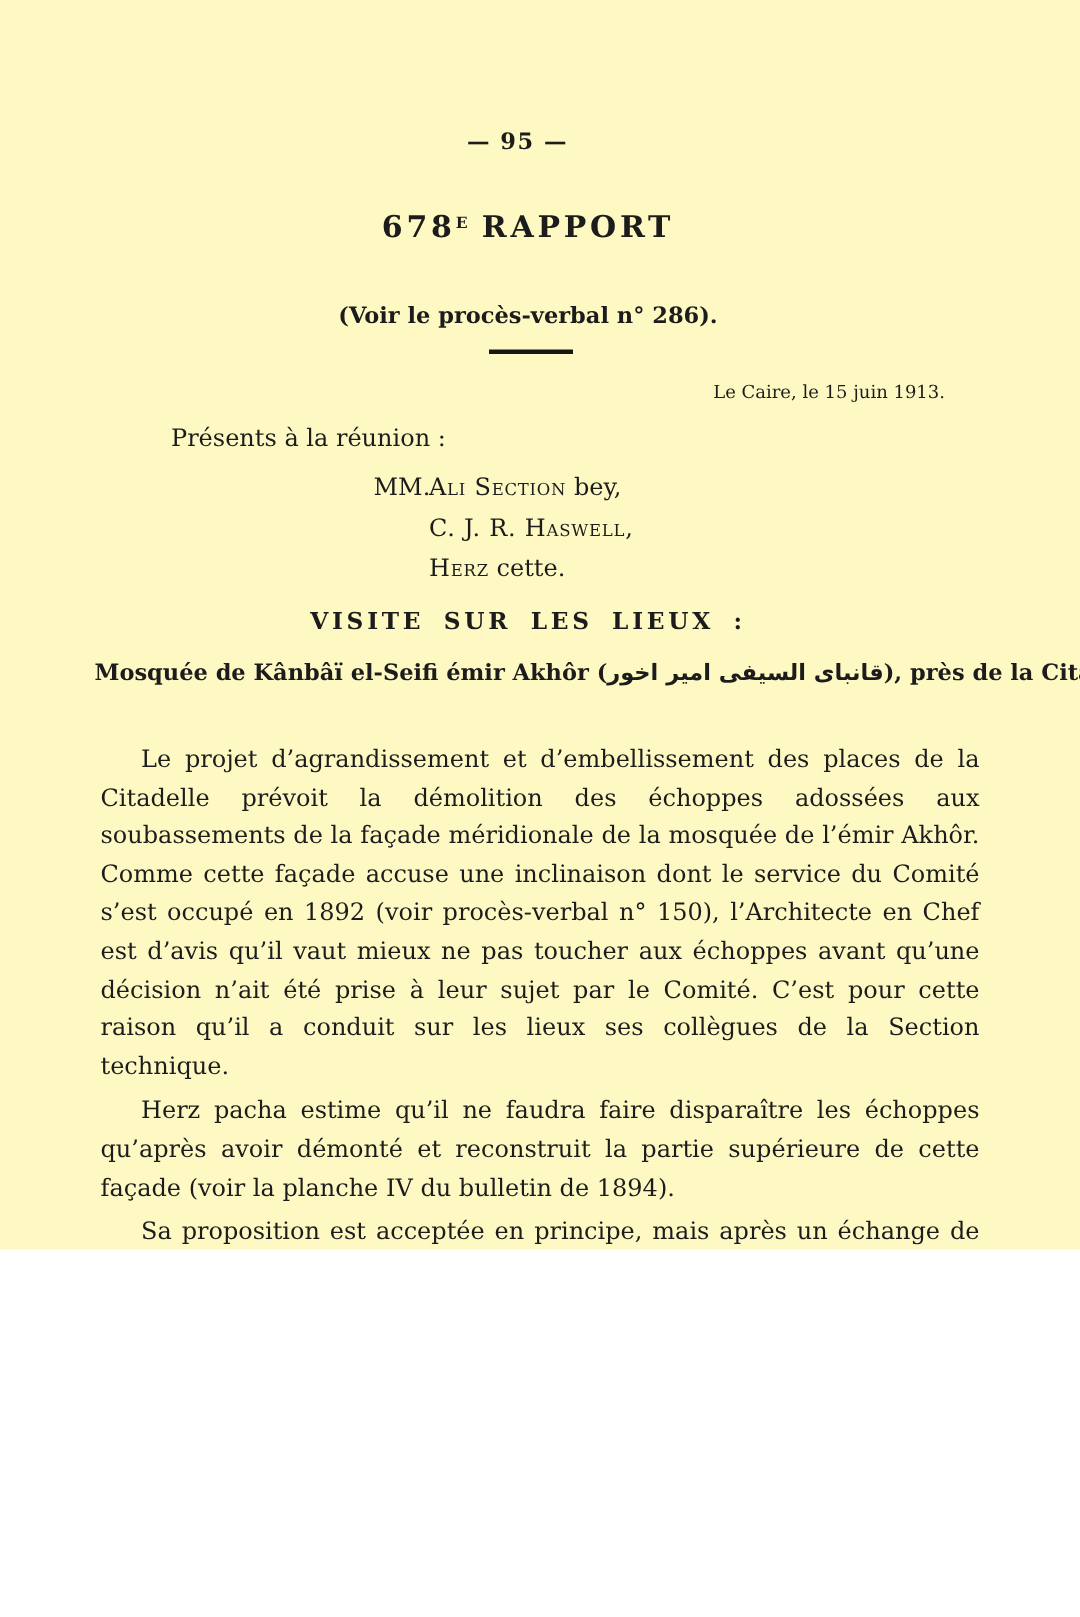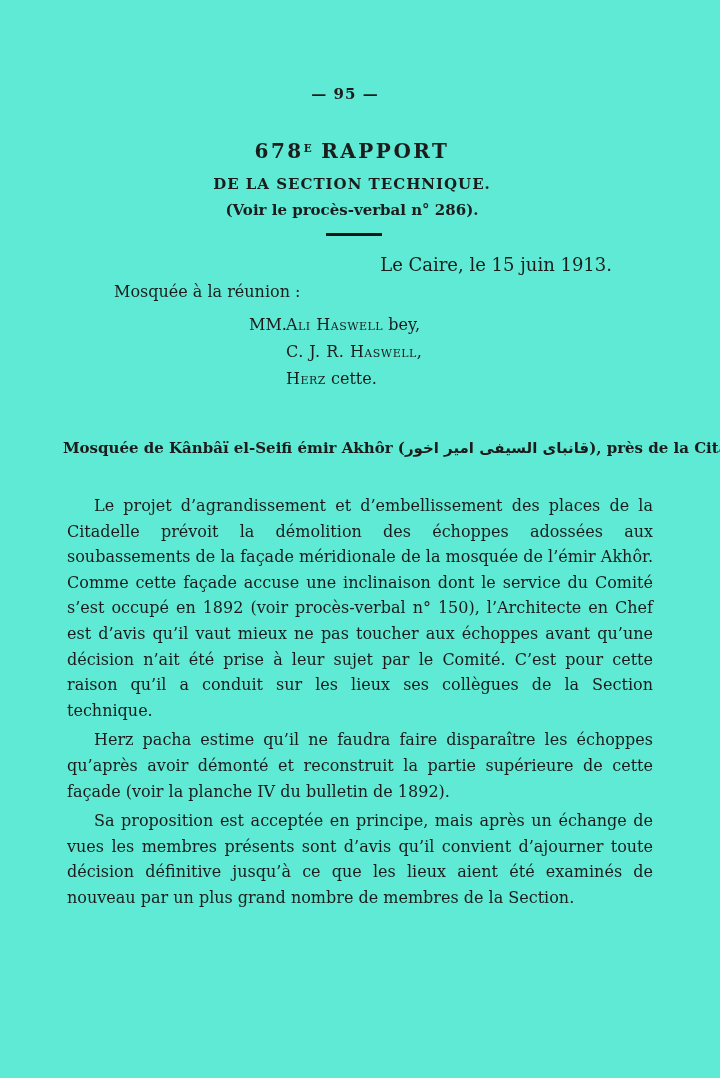--- a/index.html
+++ b/index.html
@@ -1,20 +1,20 @@
 <!DOCTYPE html>
 <html><head>
 <meta charset="utf-8">
 <style>
   html, body { margin: 0; padding: 0; background: #ffffff; }
   .page {
     position: relative;
     width: 720px;
-    height: 1078px;
-    background: #5eead4;
+    height: 833px;
+    background: #fef9c3;
     color: #1c1c1c;
     font-family: "DejaVu Serif", "Liberation Serif", serif;
     overflow: hidden;
   }
   .abs { position: absolute; }
 
   .page-number {
     top: 85px; left: 0; width: 690px;
     text-align: center;
     font-size: 15px; font-weight: bold; letter-spacing: 1px;
@@ -38,22 +38,22 @@
   .reference-note {
     top: 201px; left: 0; width: 704px;
     text-align: center;
     font-size: 15px; font-weight: bold;
   }
   .divider-rule {
     top: 233px; left: 326px; width: 56px; height: 3px;
     background: #161616;
   }
   .dateline {
-    top: 254px; right: 108px;
-    font-size: 18px;
+    top: 254px; right: 90px;
+    font-size: 12px;
     margin-left: 20px;
   }
   .attendees-label {
     top: 282px; left: 114px;
     font-size: 16px;
   }
   .attendees {
     top: 311px; left: 249px;
     font-size: 16px; line-height: 27px;
   }
@@ -95,41 +95,41 @@
 <body>
 
 <div class="page">
 
   <div class="abs page-number">— 95 —</div>
 
   <div class="abs report-title">
     <span>678</span><span class="ordinal">e</span><span> RAPPORT</span>
   </div>
 
-  <div class="abs report-subtitle">DE LA SECTION TECHNIQUE.</div>
 
   <div class="abs reference-note">(Voir le procès-verbal n° 286).</div>
 
   <div class="abs divider-rule"></div>
 
   <div class="abs dateline">Le Caire, le 15 juin 1913.</div>
 
-  <div class="abs attendees-label">Mosquée à la réunion :</div>
+  <div class="abs attendees-label">Présents à la réunion :</div>
 
   <div class="abs attendees">
-    <div><span class="attendee-prefix">MM.</span><span class="sc">Ali Haswell</span><span> bey,</span></div>
+    <div><span class="attendee-prefix">MM.</span><span class="sc">Ali Section</span><span> bey,</span></div>
     <div><span class="attendee-prefix"></span><span class="sc">C. J. R. Haswell</span><span>,</span></div>
     <div><span class="attendee-prefix"></span><span class="sc">Herz</span><span> cette.</span></div>
   </div>
 
+  <div class="abs section-heading">VISITE SUR LES LIEUX :</div>
 
   <div class="abs subject-heading">
     <div class="subject-line1"><span>Mosquée de Kânbâï el-Seifi émir Akhôr (</span><span class="arabic">قانباى السيفى امير اخور</span><span>), près de la Cita-</span></div>
   </div>
 
   <div class="abs body-text">
     <p>Le projet d’agrandissement et d’embellissement des places de la Citadelle prévoit la démolition des échoppes adossées aux soubassements de la façade méridionale de la mosquée de l’émir Akhôr. Comme cette façade accuse une inclinaison dont le service du Comité s’est occupé en 1892 (voir procès-verbal n° 150), l’Architecte en Chef est d’avis qu’il vaut mieux ne pas toucher aux échoppes avant qu’une décision n’ait été prise à leur sujet par le Comité. C’est pour cette raison qu’il a conduit sur les lieux ses collègues de la Section technique.</p>
-    <p>Herz pacha estime qu’il ne faudra faire disparaître les échoppes qu’après avoir démonté et reconstruit la partie supérieure de cette façade (voir la planche IV du bulletin de 1892).</p>
+    <p>Herz pacha estime qu’il ne faudra faire disparaître les échoppes qu’après avoir démonté et reconstruit la partie supérieure de cette façade (voir la planche IV du bulletin de 1894).</p>
     <p>Sa proposition est acceptée en principe, mais après un échange de vues les membres présents sont d’avis qu’il convient d’ajourner toute décision définitive jusqu’à ce que les lieux aient été examinés de nouveau par un plus grand nombre de membres de la Section.</p>
   </div>
 
 
 </div>
 
 </body></html>

